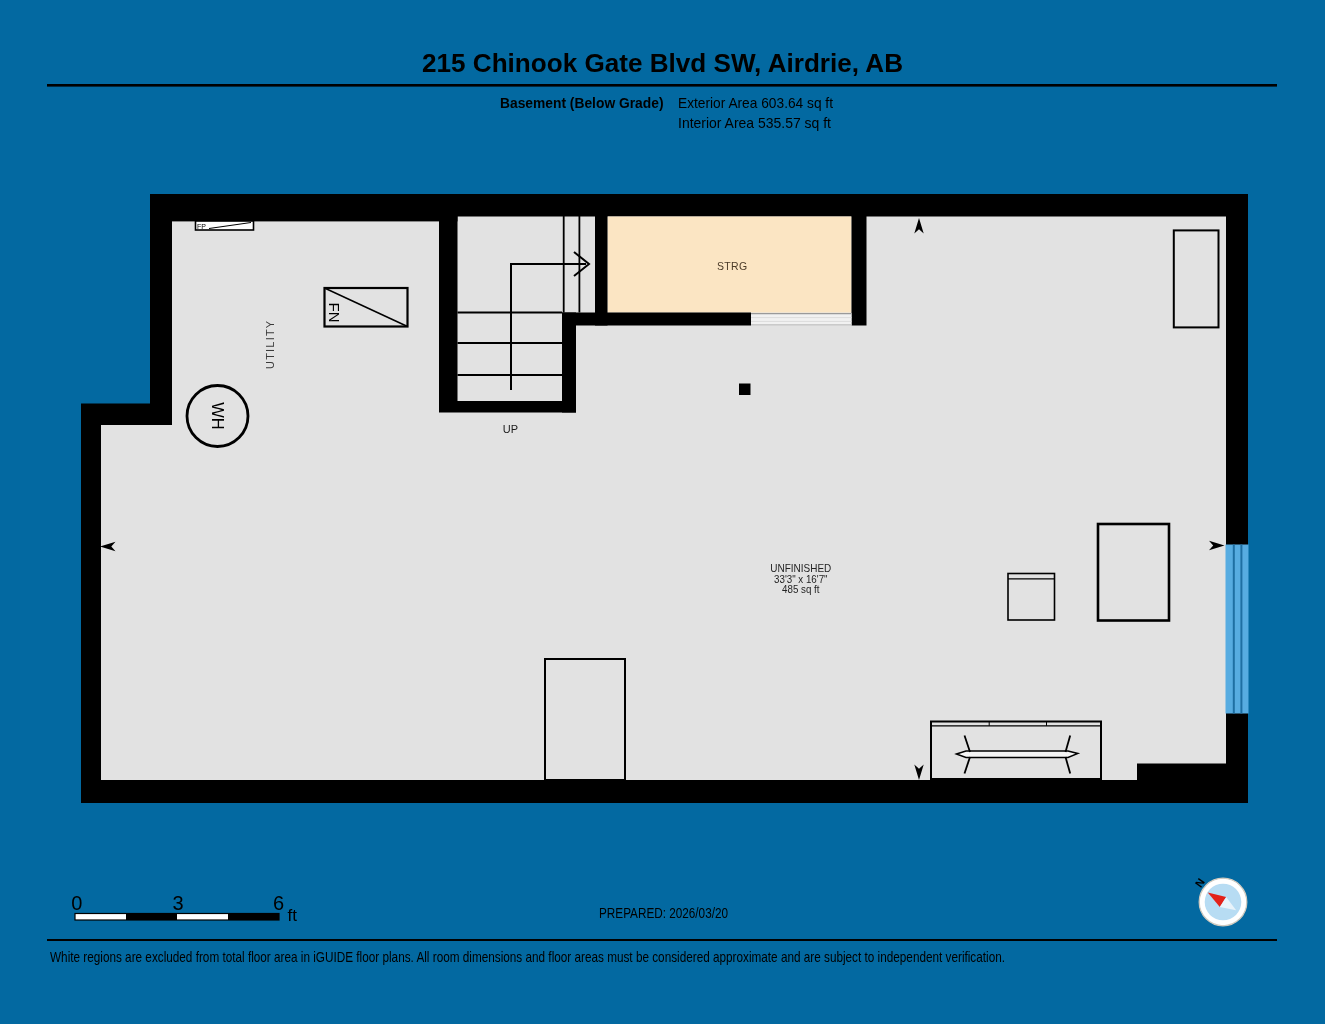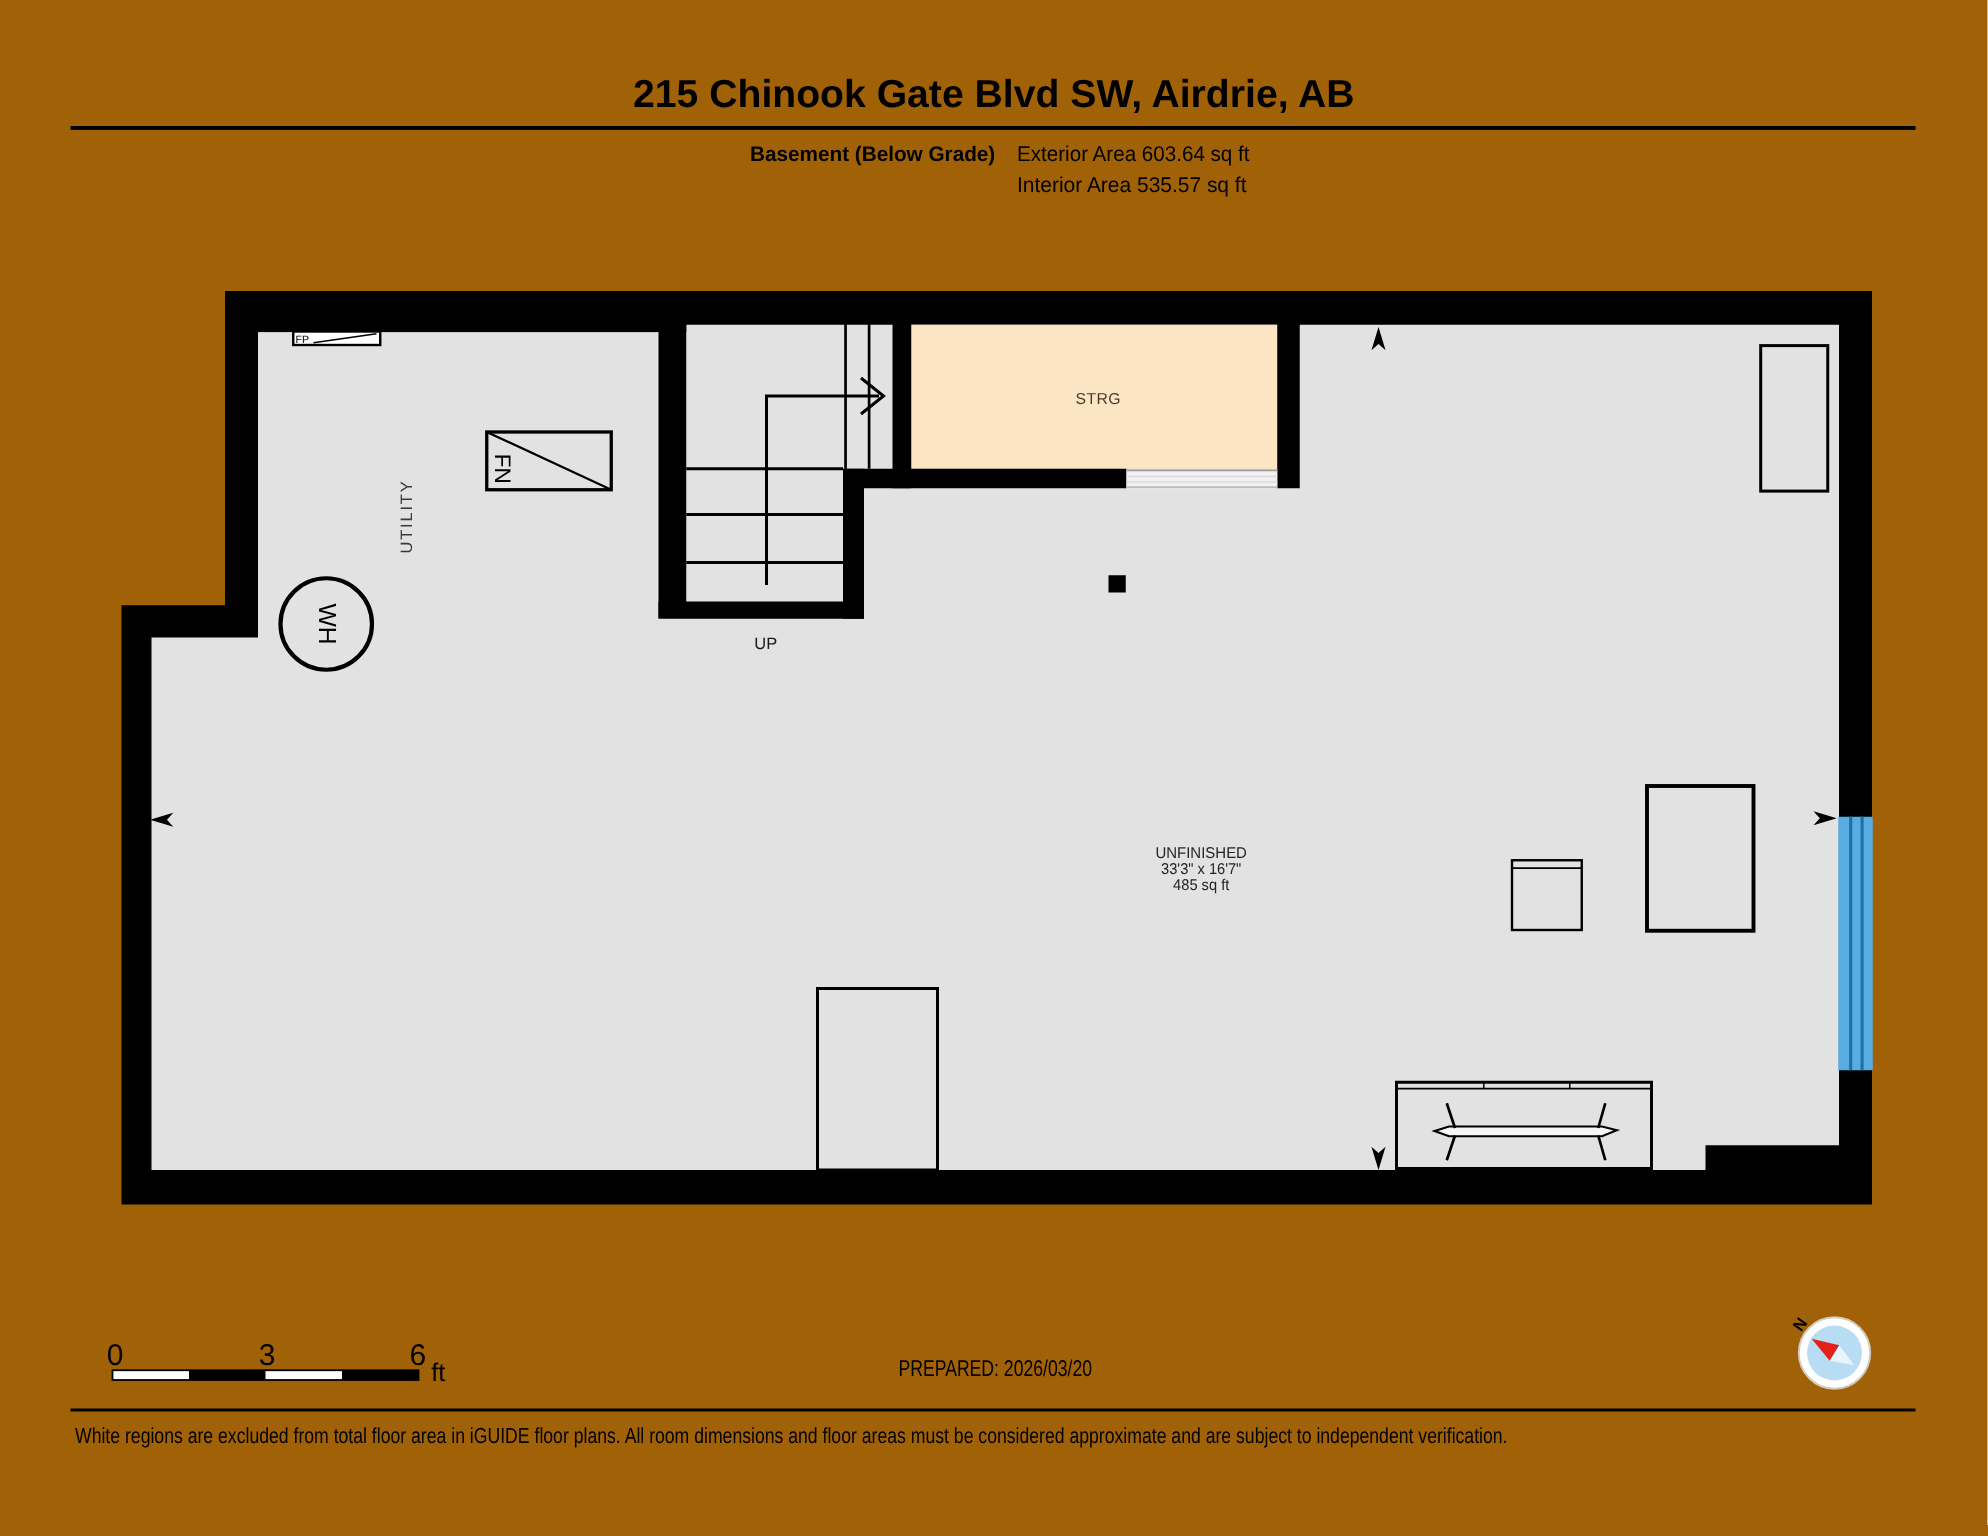--- a/index.html
+++ b/index.html
@@ -1,16 +1,16 @@
 <!DOCTYPE html>
 <html><head>
 <meta charset="utf-8">
 <style>
   html,body{margin:0;padding:0;background:#ffffff;}
-  .page{position:relative;width:1325px;height:1024px;background:#a16207;overflow:hidden;
+  .page{position:relative;width:1325px;height:1024px;background:#0369a1;overflow:hidden;
         font-family:"Liberation Sans", sans-serif;}
   svg{position:absolute;left:0;top:0;}
   text{font-family:"Liberation Sans", sans-serif;}
 </style>
 </head>
 <body>
 <div class="page">
 <svg width="1325" height="1024" viewBox="0 0 1325 1024">
 
   <text x="662.5" y="71.5" font-size="26" font-weight="bold" text-anchor="middle" fill="#000" textLength="481" lengthAdjust="spacingAndGlyphs">215 Chinook Gate Blvd SW, Airdrie, AB</text>

